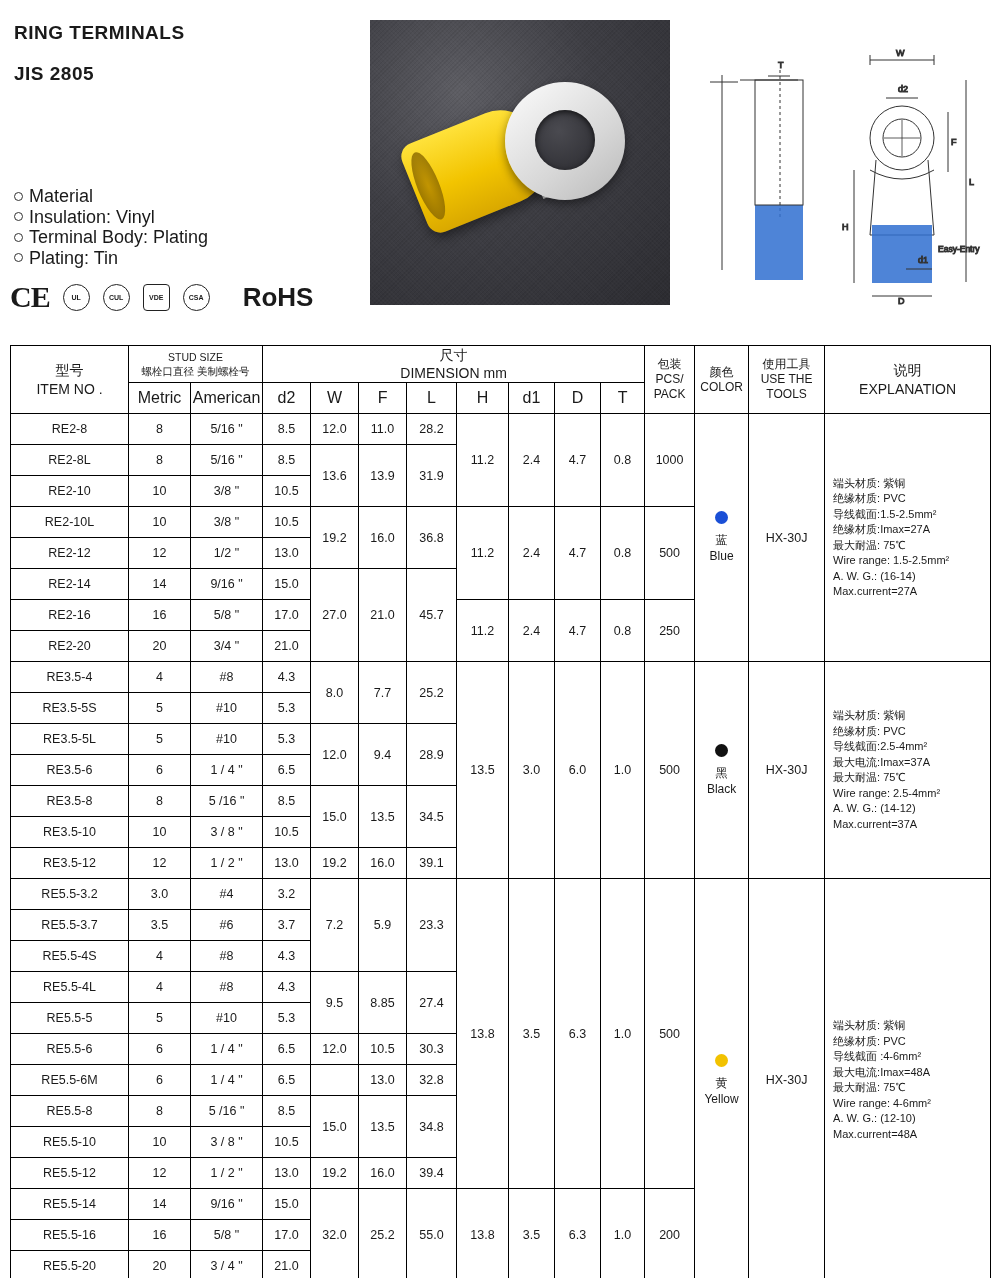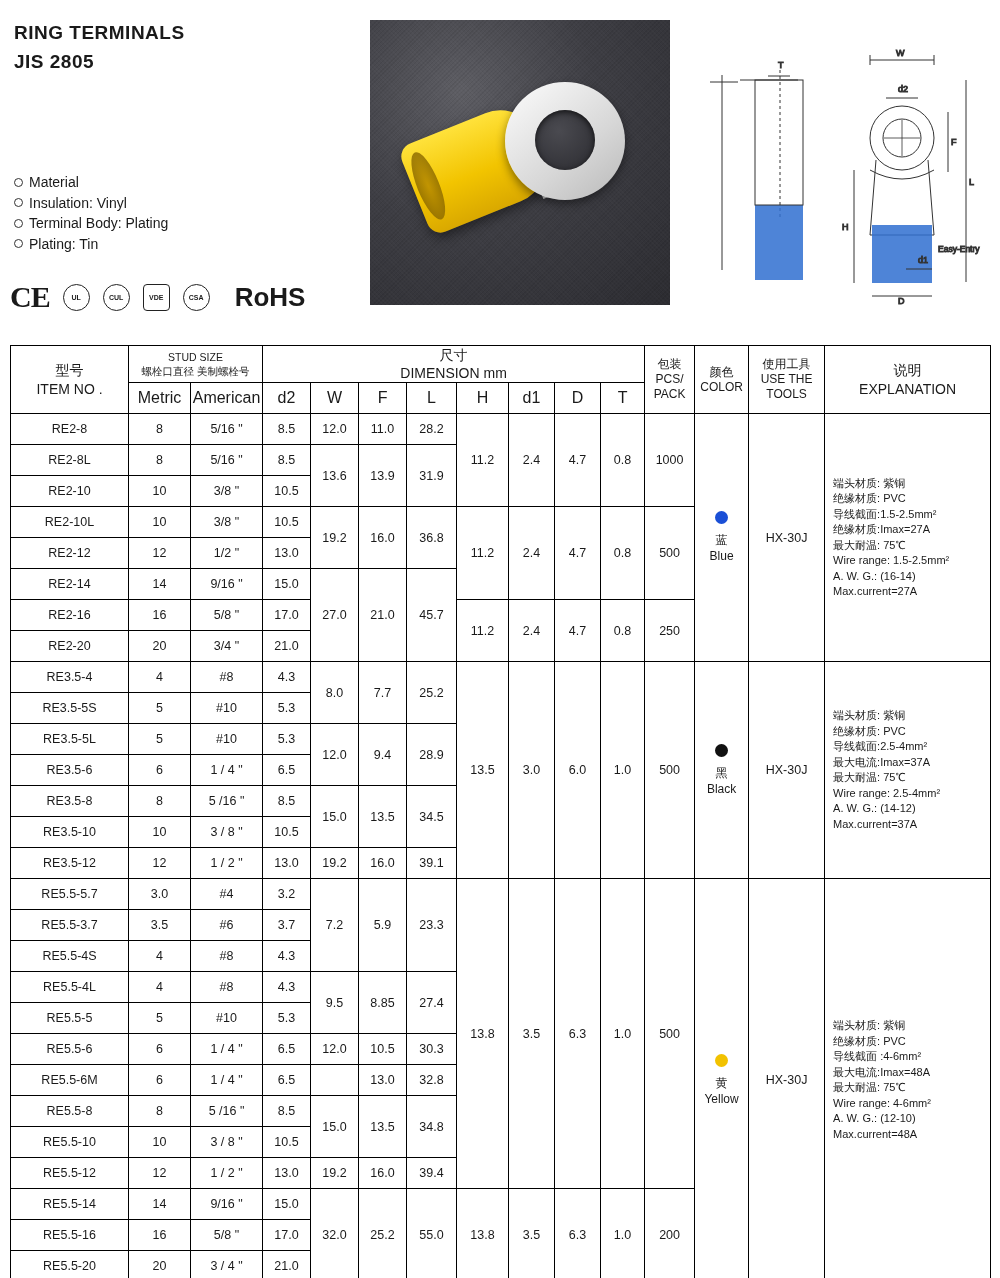--- a/index.html
+++ b/index.html
@@ -9,31 +9,31 @@
     font-family:"Liberation Sans", sans-serif;
     color:#1a1a1a;
     -webkit-font-smoothing:antialiased;
   }
   .page{position:relative;width:1000px;height:1278px;}
 
   
   .header{position:absolute;left:0;top:0;width:1000px;height:320px;}
   .title-block{position:absolute;left:14px;top:22px;}
   .title-block .t1{font-size:19px;font-weight:bold;letter-spacing:.5px;}
-  .title-block .t2{font-size:19px;font-weight:bold;letter-spacing:.5px;margin-top:7px;}
-
-  .material{position:absolute;left:14px;top:172px;font-size:14px;line-height:20.5px;}
+  .title-block .t2{font-size:19px;font-weight:bold;letter-spacing:.5px;margin-top:19px;}
+
+  .material{position:absolute;left:14px;top:186px;font-size:18px;line-height:20.5px;}
   .material .row{display:flex;align-items:center;gap:6px;}
   .material .bullet{display:inline-block;width:7px;height:7px;border:1.3px solid #333;border-radius:50%;}
 
   .certs{position:absolute;left:10px;top:280px;display:flex;align-items:center;gap:13px;}
   .ce{font-size:30px;font-weight:bold;letter-spacing:-1px;font-family:"Liberation Serif",serif;}
   .badge{width:25px;height:25px;border-radius:50%;border:1.6px solid #222;display:flex;align-items:center;justify-content:center;font-size:7px;font-weight:bold;line-height:1;text-align:center;}
   .badge.sq{border-radius:4px;}
-  .rohs{font-size:26px;font-weight:bold;margin-left:12px;}
+  .rohs{font-size:26px;font-weight:bold;margin-left:20px;}
 
   .photo{position:absolute;left:370px;top:20px;width:300px;height:285px;
     background:
       radial-gradient(circle at 30% 25%, #5e5e64 0%, #3e3e44 45%, #2c2c31 100%);
     overflow:hidden;}
   .photo .noise{position:absolute;inset:0;opacity:.35;
     background-image:
       repeating-linear-gradient(45deg, rgba(255,255,255,.05) 0 1px, transparent 1px 3px),
       repeating-linear-gradient(-45deg, rgba(0,0,0,.18) 0 1px, transparent 1px 3px);}
   .ring-outer{position:absolute;left:135px;top:62px;width:120px;height:118px;border-radius:50%;
@@ -386,21 +386,21 @@
           <tr>
             <td class="item-cell">RE3.5-12</td>
             <td>12</td>
             <td>1 / 2 "</td>
             <td>13.0</td>
             <td rowspan="1">19.2</td>
             <td rowspan="1">16.0</td>
             <td rowspan="1">39.1</td>
           </tr>
           <tr class="grp-top">
-            <td class="item-cell">RE5.5-5.7</td>
+            <td class="item-cell">RE5.5-3.2</td>
             <td>3.0</td>
             <td>#4</td>
             <td>3.2</td>
             <td rowspan="3">7.2</td>
             <td rowspan="3">5.9</td>
             <td rowspan="3">23.3</td>
             <td rowspan="10">13.8</td>
             <td rowspan="10">3.5</td>
             <td rowspan="10">6.3</td>
             <td rowspan="10">1.0</td>

